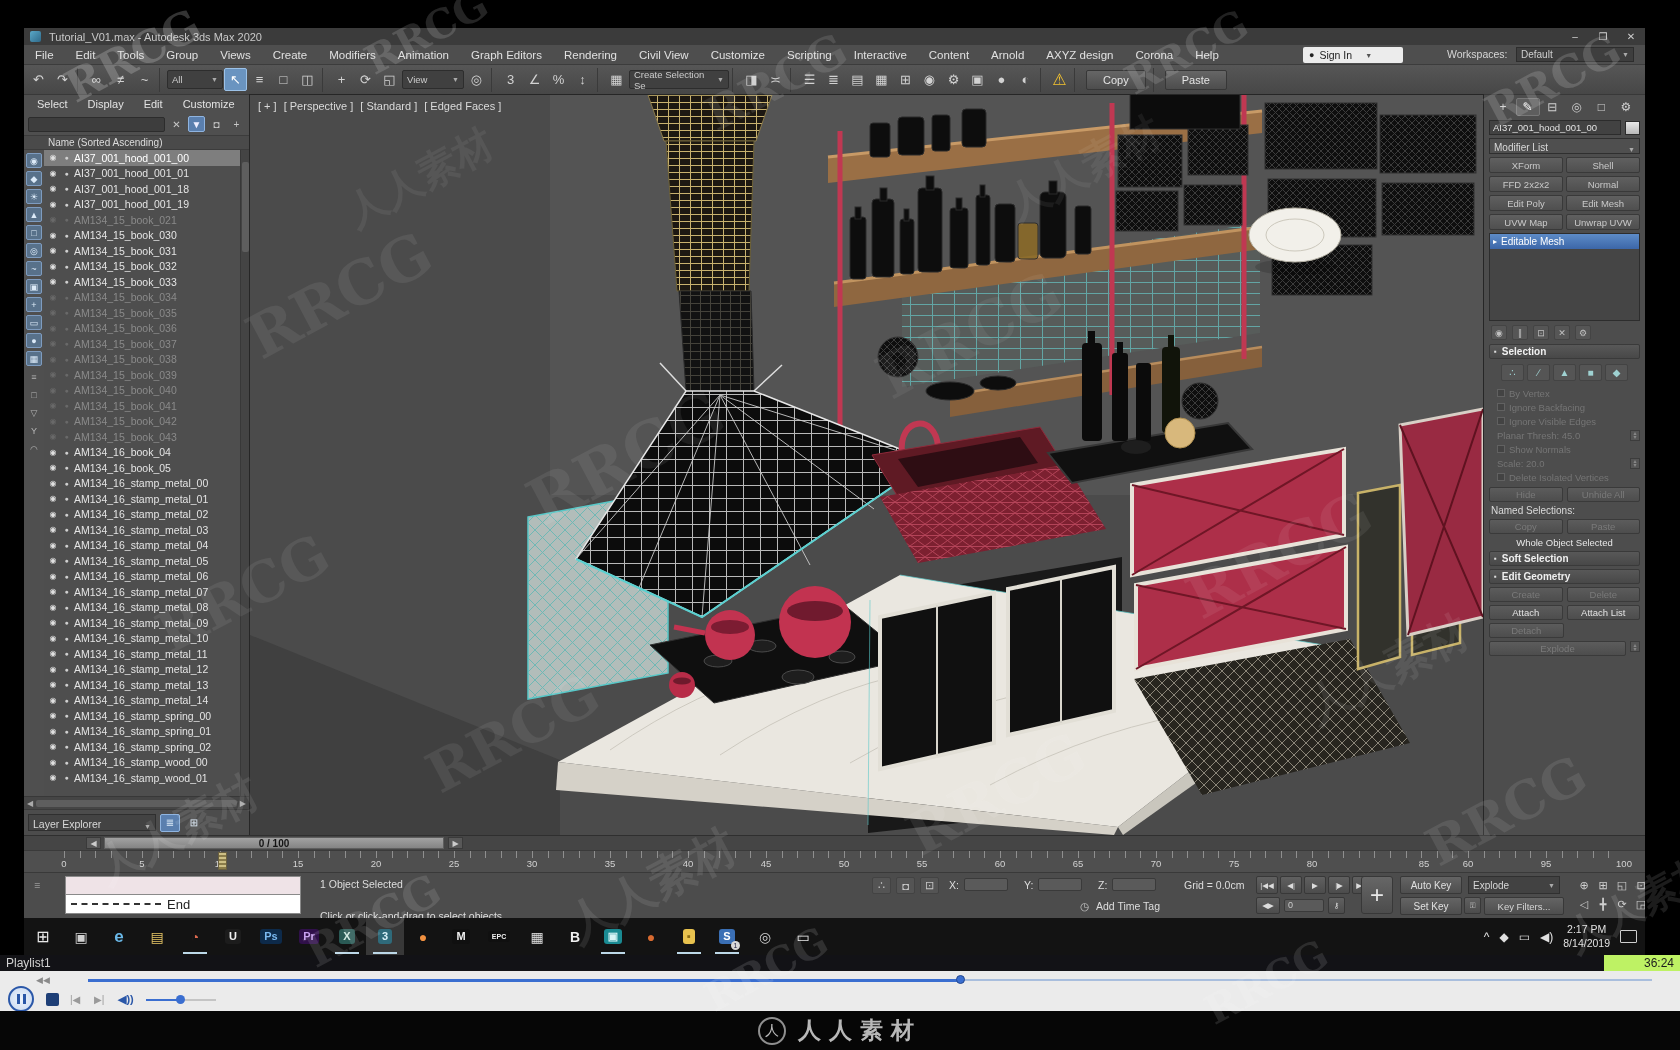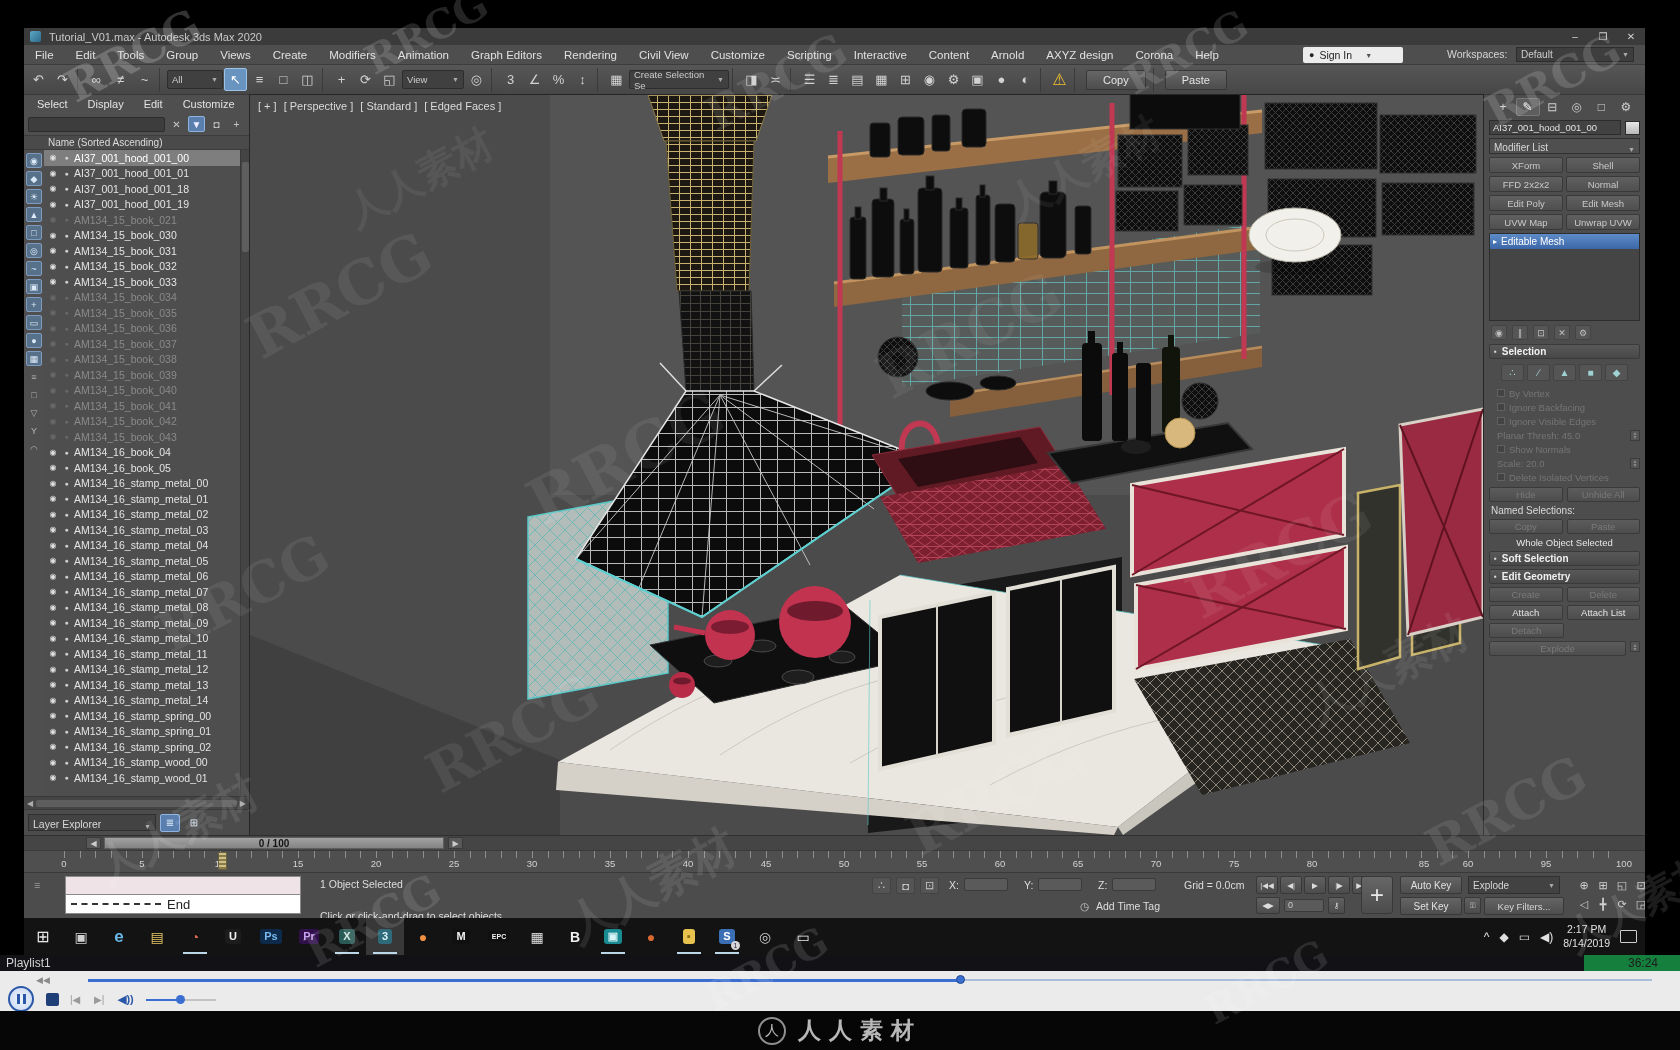--- a/index.html
+++ b/index.html
@@ -121,21 +121,21 @@
   .tki.active{background:#383838}
   .tki .ul{position:absolute;bottom:1px;left:7px;right:7px;height:2px;background:#bcd8e8}
   .tkbox{padding:2px 4px;border-radius:3px;font-weight:bold;font-size:11px;line-height:1}
   .badge{position:absolute;right:6px;bottom:5px;background:#d8d8d8;color:#224;font-size:7px;border-radius:50%;width:9px;height:9px;display:flex;align-items:center;justify-content:center}
   .tray{position:absolute;right:8px;top:0;height:37px;display:flex;align-items:center;gap:10px;color:#e0e0e0}
   .trayic{font-size:12px}
   .traytime{font-size:10.5px;text-align:center;line-height:1.25}
   .traynote{width:17px;height:13px;border:1px solid #cfcfcf;border-radius:1px}
   
   .playlistbar{position:absolute;left:0;top:955px;width:1680px;height:16px;background:#121216;color:#d2d2d2;font-size:12px;display:flex;align-items:center;padding:0 6px}
-  .pltime{position:absolute;right:0;top:0;width:96px;height:16px;background:#15803d;color:#1c1c1c;display:flex;align-items:center;justify-content:flex-end;padding:0 22px;font-size:12px}
+  .pltime{position:absolute;right:0;top:0;width:76px;height:16px;background:#bef264;color:#1c1c1c;display:flex;align-items:center;justify-content:flex-end;padding:0 6px;font-size:12px}
   .seekrow{position:absolute;left:0;top:971px;width:1680px;height:18px;background:#ebebeb}
   .seekicon{position:absolute;left:36px;top:4px;color:#8a8a8a;font-size:9px}
   .seektrack{position:absolute;left:88px;right:28px;top:8px;height:2px;background:#a9bedd}
   .seekprog{position:absolute;left:88px;top:8px;width:872px;height:3px;background:#3a6ed0}
   .seekhandle{position:absolute;left:956px;top:4px;width:9px;height:9px;border-radius:50%;background:#3a6ed0;border:1px solid #24488f}
   .ctrlrow{position:absolute;left:0;top:989px;width:1680px;height:22px;background:#ebebeb;display:flex;align-items:center}
   .pausebtn{position:absolute;left:8px;top:-3px;width:26px;height:26px;border-radius:50%;border:2px solid #2a57a8;background:radial-gradient(#eef4fc,#c8d8f0);display:flex;align-items:center;justify-content:center;gap:3px}
   .pausebtn i{display:block;width:3px;height:10px;background:#2a57a8}
   .stopbtn{position:absolute;left:46px;top:4px;width:13px;height:13px;background:#1e3f77;border-radius:2px}
   .pctl{position:absolute;color:#9a9a9a;font-size:10px;top:5px}

